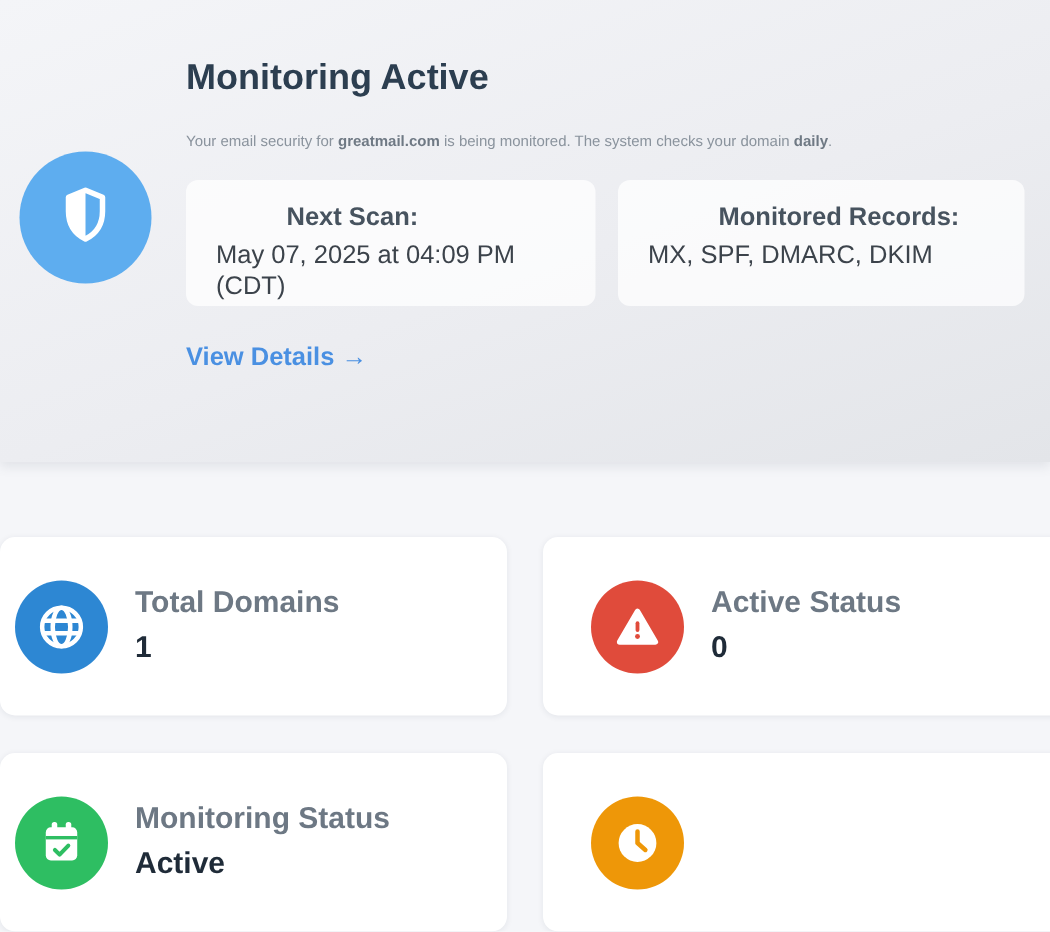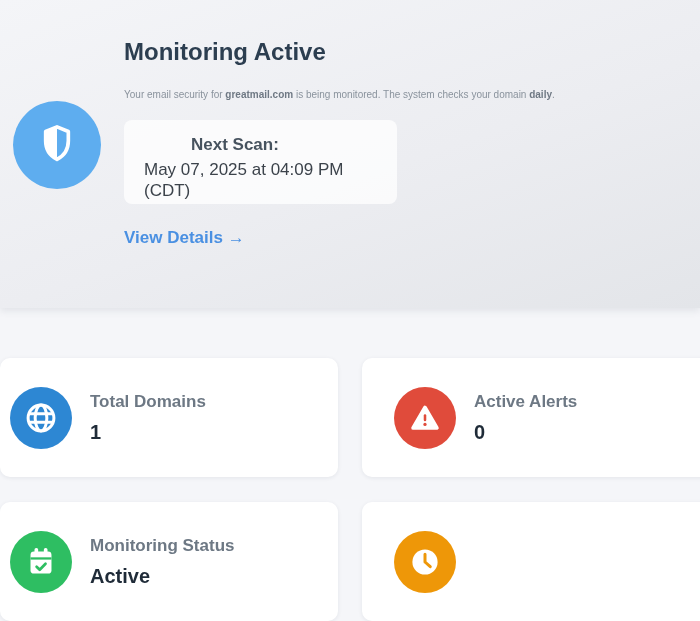--- a/index.html
+++ b/index.html
@@ -62,21 +62,21 @@
   .stat-card.col2 { padding-left: 32px; }
   .stat-icon {
     width: 62px; height: 62px; border-radius: 50%; flex: none;
     display: flex; align-items: center; justify-content: center;
   }
   .bg-blue   { background: #2d87d3; }
   .bg-red    { background: #e04b3b; }
   .bg-green  { background: #2ebe62; }
   .bg-orange { background: #ee9708; }
   .stat-text { margin-left: 18px; }
-  .stat-label { font-size: 17px; font-weight: 700; color: #6d7884; line-height: 20px; }
+  .stat-label { font-size: 20px; font-weight: 700; color: #6d7884; line-height: 20px; }
   .stat-value { font-size: 20px; font-weight: 700; color: #1f2b38; margin-top: 9px; line-height: 23px; }
 </style>
 </head>
 <body>
 
 <div class="banner">
   <div class="avatar">
     <span>
       <svg viewBox="0 0 24 24" width="40" height="40" aria-hidden="true">
         <defs>
@@ -92,20 +92,24 @@
 
   <div class="banner-content">
     <h1 class="page-title">Monitoring Active</h1>
 
     <p class="desc"><span>Your email security for </span><b>greatmail.com</b><span> is being monitored. The system checks your domain </span><b>daily</b><span>.</span></p>
 
     <div class="info-row">
       <div class="info-box next-scan">
         <div class="info-label">Next Scan:</div>
         <div class="info-value">May 07, 2025 at 04:09 PM (CDT)</div>
+      </div>
+      <div class="info-box records">
+        <div class="info-label">Monitored Records:</div>
+        <div class="info-value">MX, SPF, DMARC, DKIM</div>
       </div>
     </div>
 
     <a class="view-details" href="#">View Details →</a>
   </div>
 </div>
 
 <div class="stats">
 
   <div class="stat-card">
@@ -124,21 +128,21 @@
 
   <div class="stat-card col2">
     <div class="stat-icon bg-red">
       <svg viewBox="0 0 24 24" width="34" height="34" aria-hidden="true">
         <path d="M12 4.6 L20.4 19 H3.6 Z" fill="#ffffff" stroke="#ffffff" stroke-width="2.6" stroke-linejoin="round"></path>
         <rect x="11.1" y="9.3" width="1.8" height="5" rx="0.9" fill="#e04b3b"></rect>
         <circle cx="12" cy="16.5" r="1.15" fill="#e04b3b"></circle>
       </svg>
     </div>
     <div class="stat-text">
-      <div class="stat-label">Active Alerts</div>
+      <div class="stat-label">Active Status</div>
       <div class="stat-value">0</div>
     </div>
   </div>
 
   <div class="stat-card">
     <div class="stat-icon bg-green">
       <svg viewBox="0 0 24 24" width="34" height="34" aria-hidden="true">
         <rect x="4.6" y="4.6" width="14.8" height="15.6" rx="2.4" fill="#ffffff"></rect>
         <rect x="7.4" y="2.1" width="2.6" height="4.6" rx="1.2" fill="#ffffff"></rect>
         <rect x="14.0" y="2.1" width="2.6" height="4.6" rx="1.2" fill="#ffffff"></rect>

